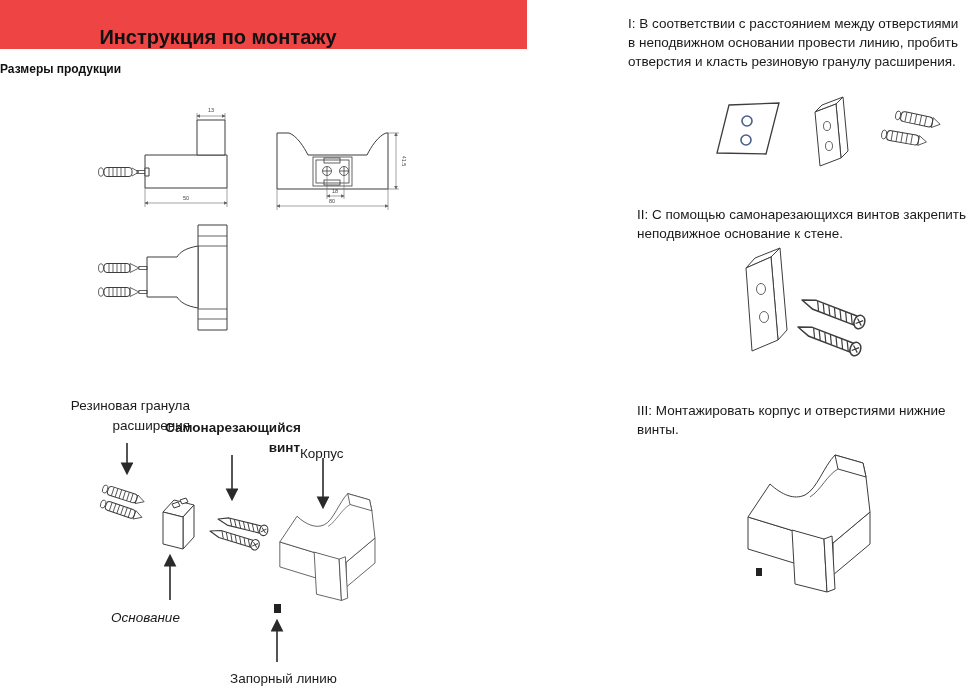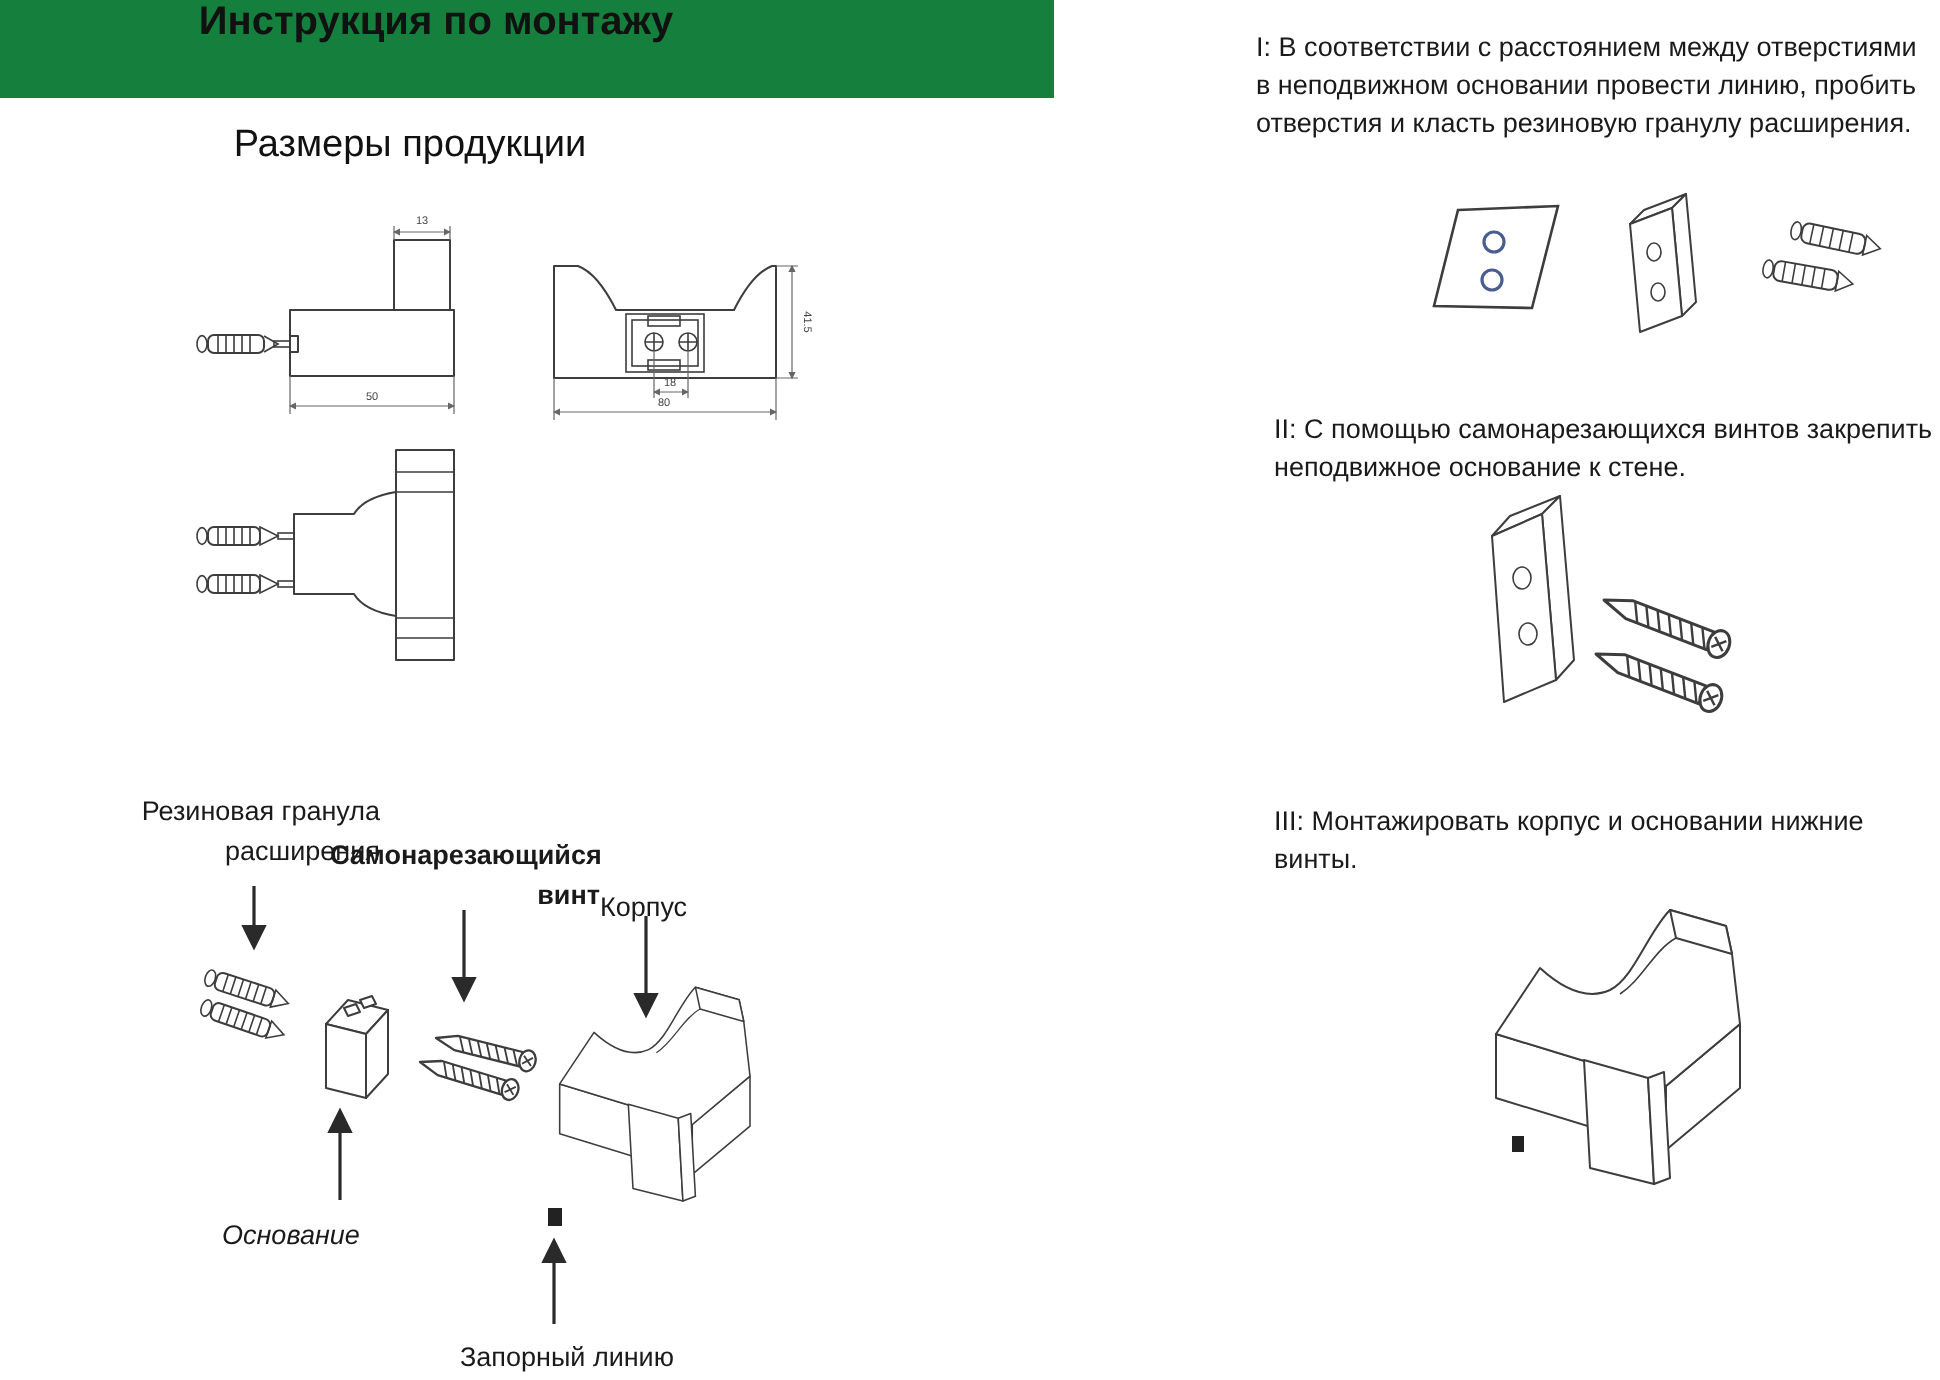--- a/index.html
+++ b/index.html
@@ -1,22 +1,22 @@
 <!DOCTYPE html>
 <html><head>
 <meta charset="utf-8">
 <style>
   html,body{margin:0;padding:0;background:#fff;}
   .page{position:relative;width:970px;height:690px;background:#fff;overflow:hidden;
         font-family:"Liberation Sans",sans-serif;color:#1a1a1a;}
-  .header-bar{position:absolute;left:0;top:0;width:527px;height:49px;background:#15803d;
-              display:flex;align-items:flex-start;}
+  .header-bar{position:absolute;left:0;top:0;width:527px;height:49px;background:#ef4444;
+              display:flex;align-items:flex-end;}
   .page-title{width:436px;text-align:center;font-size:20px;font-weight:bold;color:#111;}
-  .subtitle{position:absolute;left:0;top:62px;width:410px;text-align:center;
-            font-size:19px;font-weight:normal;color:#111;}
+  .subtitle{position:absolute;left:0;top:62px;width:410px;
+            font-size:12px;font-weight:bold;color:#111;}
   .step-text{position:absolute;font-size:13.5px;line-height:19px;color:#1a1a1a;}
   .step-center{text-align:left;}
   .part-label{position:absolute;font-size:13.5px;line-height:20px;color:#1a1a1a;}
   svg{position:absolute;overflow:visible;}
   .ln{fill:none;stroke:#3d3d3d;stroke-width:1;}
   .fw{fill:#ffffff;stroke:#3d3d3d;stroke-width:1;stroke-linejoin:round;}
   .thin{fill:none;stroke:#3d3d3d;stroke-width:.8;}
   .dim{fill:none;stroke:#666;stroke-width:.6;}
   .dimtext{font-size:5.5px;fill:#444;font-family:"Liberation Sans",sans-serif;}
   .arrow{stroke:#2a2a2a;stroke-width:1.6;fill:none;}
@@ -216,21 +216,21 @@
       <path class="thin" d="M39 -1.8 L43 1.8 M43 -1.8 L39 1.8"></path>
     </g>
     <g transform="translate(798,327) rotate(21) scale(1.5)">
       <path class="fw" d="M0 0 L9 -3.2 L38 -3.2 L38 3.2 L9 3.2 Z"></path>
       <path class="thin" d="M10 -3 L13 3 M14 -3 L17 3 M18 -3 L21 3 M22 -3 L25 3 M26 -3 L29 3 M30 -3 L33 3 M34 -3 L37 3"></path>
       <ellipse class="fw" cx="41" cy="0" rx="3.5" ry="4.6"></ellipse>
       <path class="thin" d="M39 -1.8 L43 1.8 M43 -1.8 L39 1.8"></path>
     </g>
   </svg>
 
-  <div class="step-text" style="left:637px;top:401px;width:330px;">III: Монтажировать корпус и основании нижние винты.</div>
+  <div class="step-text" style="left:637px;top:401px;width:330px;">III: Монтажировать корпус и отверстиями нижние винты.</div>
 
   <svg style="left:720px;top:435px;" width="250" height="185" viewBox="0 0 250 185">
     <g>
       <path class="fw" d="M28 82 L113 108 L113 140 L28 114 Z"></path>
       <path class="fw" d="M113 108 L150 77 L150 109 L113 140 Z"></path>
       <path class="fw" d="M28 82 L50 49 C62 60 74 65 85 60 C97 54 104 31 115 20 L143 28 L146 42 L150 77 L113 108 Z"></path>
       <path class="fw" d="M115 20 L143 28 L146 42 L118 34 Z"></path>
       <path class="thin" d="M118 34 C107 40 101 55 90 62"></path>
       <path class="fw" d="M72 95 L104 104 L107 157 L75 149 Z"></path>
       <path class="fw" d="M104 104 L112 101 L115 154 L107 157 Z"></path>

